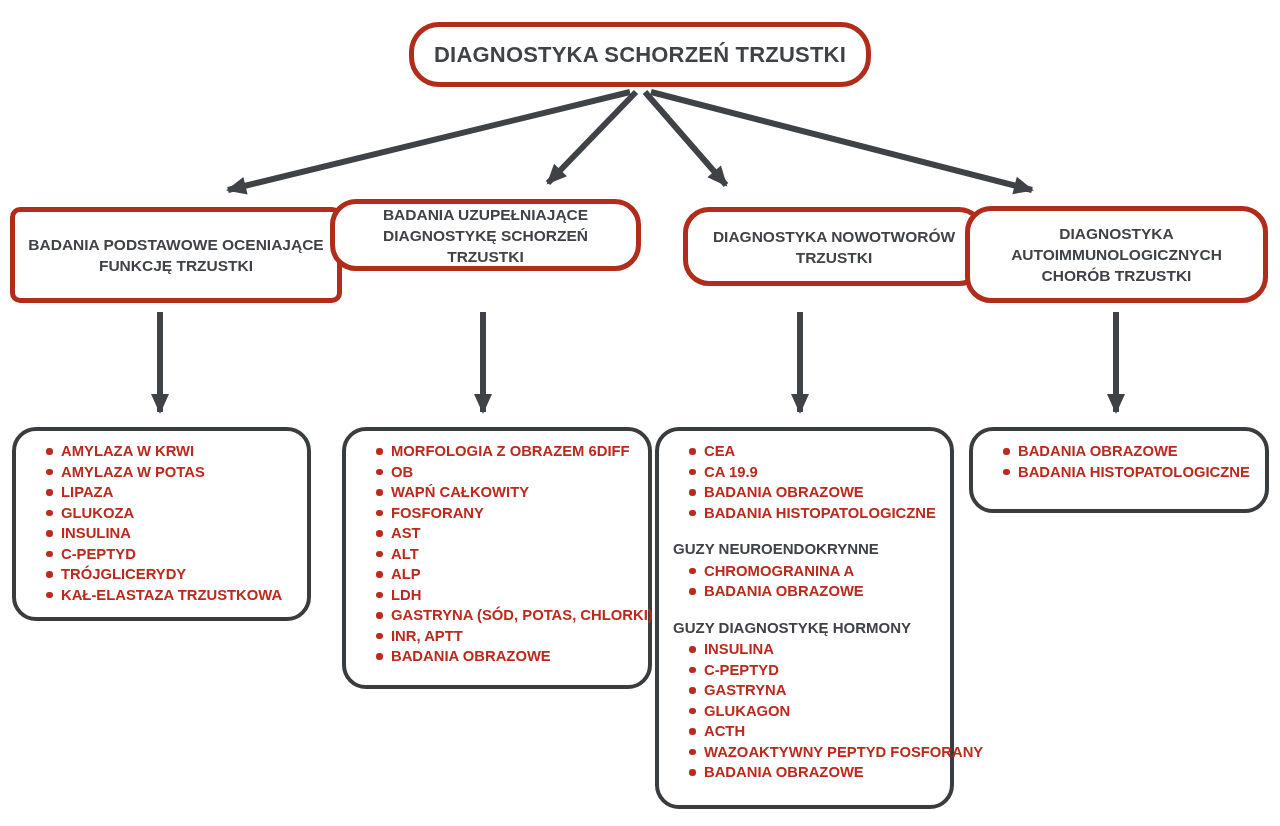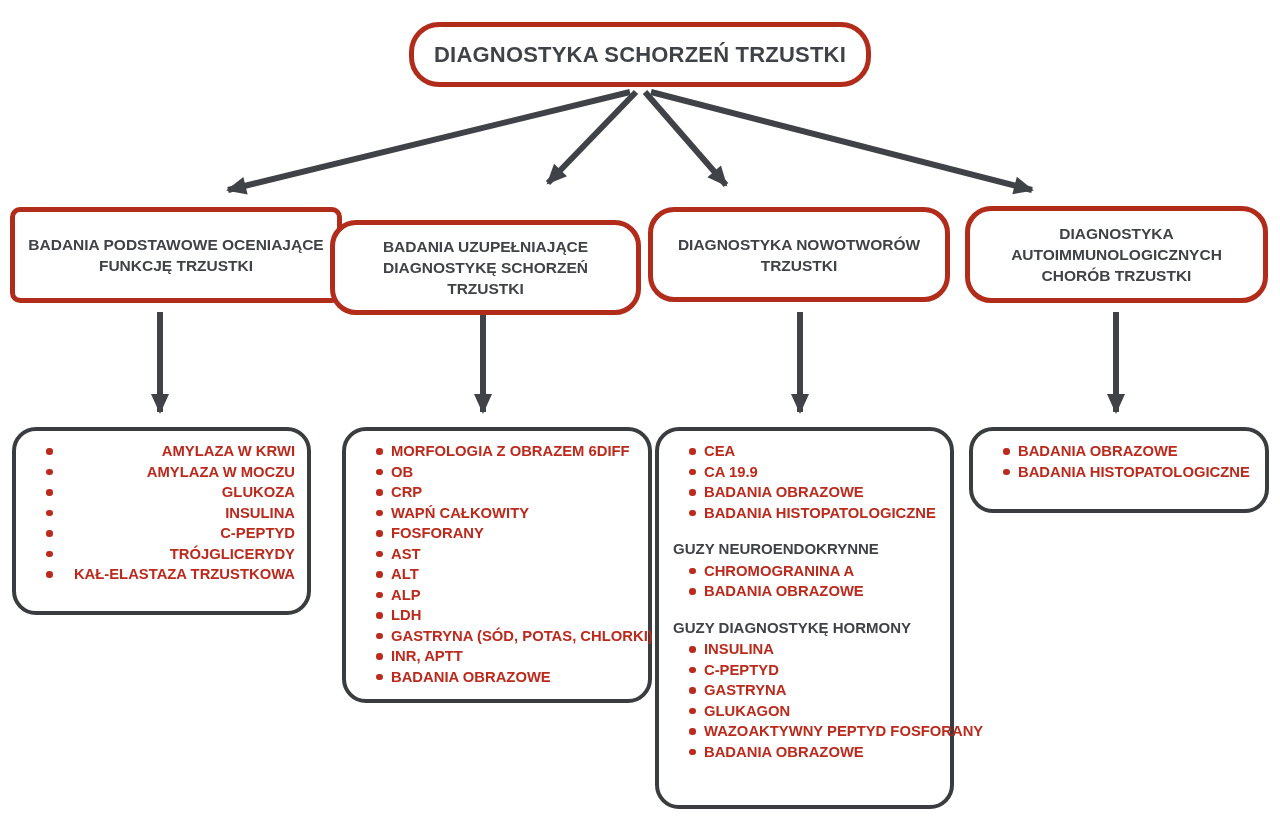--- a/index.html
+++ b/index.html
@@ -38,31 +38,31 @@
     border-radius:30px;
     font-size:22px;letter-spacing:.2px;
   }
   .node.branch{
     border:5px solid var(--red-border);
     border-radius:26px;
     font-size:15.5px;line-height:21px;
     padding:4px 8px;
   }
   .node.branch.b0{left:10px;top:207px;width:332px;height:96px;border-radius:10px;}
-  .node.branch.b1{left:330px;top:220px;width:311px;height:95px;}
-  .node.branch.b2{left:648px;top:207px;width:302px;height:95px;text-align:center;}
+  .node.branch.b1{left:330px;top:199px;width:311px;height:72px;}
+  .node.branch.b2{left:683px;top:207px;width:302px;height:79px;text-align:center;}
   .node.branch.b3{left:965px;top:206px;width:303px;height:97px;}
   .panel{
     position:absolute;
     background:#fff;
     border:4px solid var(--gray-border);
     border-radius:24px;
     padding:10px 12px 12px 12px;
   }
-  .panel.p0{left:12px;top:427px;width:299px;min-height:188px;text-align:right;}
+  .panel.p0{left:12px;top:427px;width:299px;min-height:188px;}
   .panel.p1{left:342px;top:427px;width:310px;min-height:262px;}
   .panel.p2{left:655px;top:427px;width:299px;min-height:382px;}
   .panel.p3{left:969px;top:427px;width:300px;min-height:86px;}
   .panel .items{
     list-style:none;
     padding-left:16px;
   }
   .panel .items li{
     position:relative;
     padding-left:17px;
@@ -123,33 +123,33 @@
   <div class="node branch b2">
     <span>DIAGNOSTYKA NOWOTWORÓW TRZUSTKI</span>
   </div>
   <div class="node branch b3">
     <span>DIAGNOSTYKA AUTOIMMUNOLOGICZNYCH CHORÓB TRZUSTKI</span>
   </div>
 
   <div class="panel p0">
       <ul class="items">
         <li>AMYLAZA W KRWI</li>
-        <li>AMYLAZA W MOCZU</li>
+        <li>AMYLAZA W POTAS</li>
+        <li>LIPAZA</li>
         <li>GLUKOZA</li>
         <li>INSULINA</li>
         <li>C-PEPTYD</li>
         <li>TRÓJGLICERYDY</li>
         <li>KAŁ-ELASTAZA TRZUSTKOWA</li>
       </ul>
     </div>
   <div class="panel p1">
       <ul class="items">
         <li>MORFOLOGIA Z OBRAZEM 6DIFF</li>
         <li>OB</li>
-        <li>CRP</li>
         <li>WAPŃ CAŁKOWITY</li>
         <li>FOSFORANY</li>
         <li>AST</li>
         <li>ALT</li>
         <li>ALP</li>
         <li>LDH</li>
         <li>GASTRYNA (SÓD, POTAS, CHLORKI)</li>
         <li>INR, APTT</li>
         <li>BADANIA OBRAZOWE</li>
       </ul>
@@ -165,20 +165,21 @@
       <ul class="items">
         <li>CHROMOGRANINA A</li>
         <li>BADANIA OBRAZOWE</li>
       </ul>
       <div class="panel-heading">GUZY DIAGNOSTYKĘ HORMONY</div>
       <ul class="items">
         <li>INSULINA</li>
         <li>C-PEPTYD</li>
         <li>GASTRYNA</li>
         <li>GLUKAGON</li>
+        <li>ACTH</li>
         <li>WAZOAKTYWNY PEPTYD FOSFORANY</li>
         <li>BADANIA OBRAZOWE</li>
       </ul>
     </div>
   <div class="panel p3">
       <ul class="items">
         <li>BADANIA OBRAZOWE</li>
         <li>BADANIA HISTOPATOLOGICZNE</li>
       </ul>
     </div>

